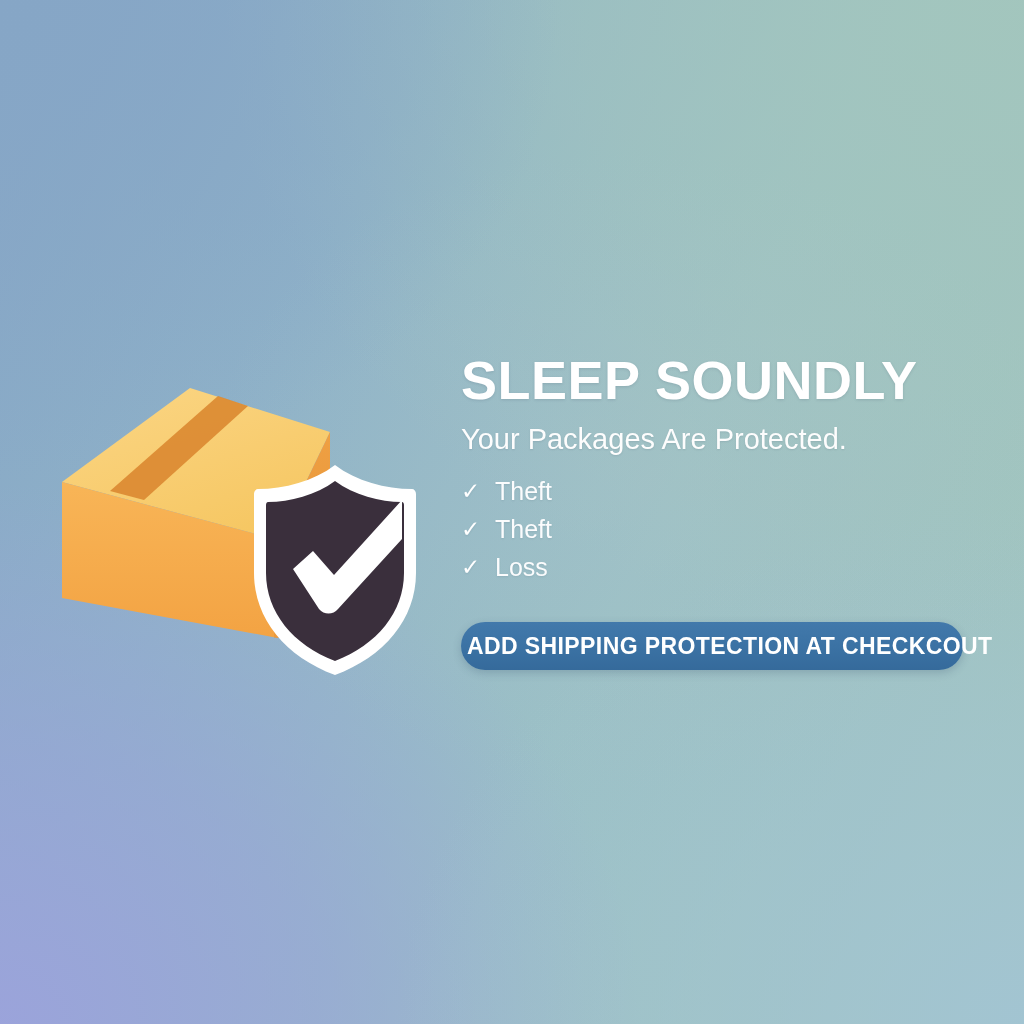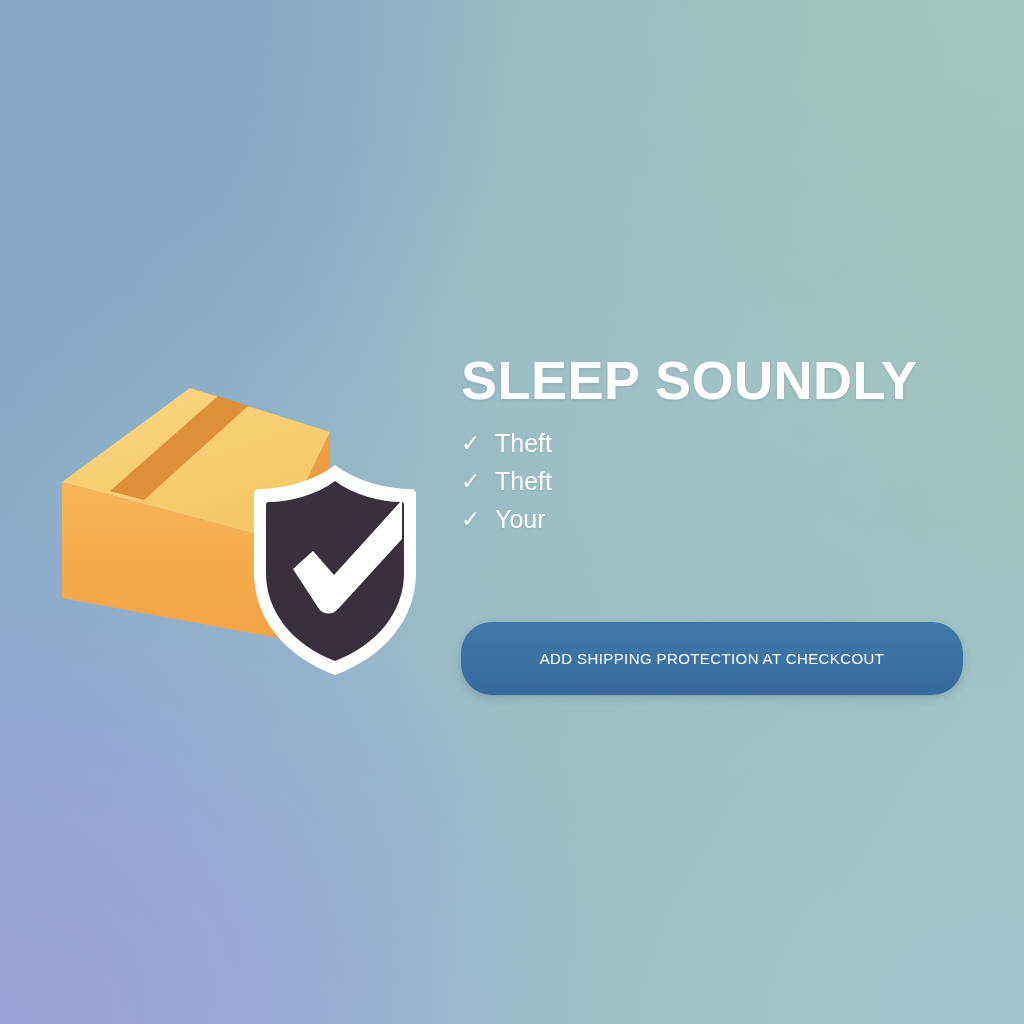--- a/index.html
+++ b/index.html
@@ -111,28 +111,28 @@
     line-height: 23px;
     color: #FFFFFF;
     flex: 0 0 34px;
   }
   #cta {
     display: block;
     position: absolute;
     left: 0px;
     top: 270px;
     width: 502px;
-    height: 73px;
+    height: 48px;
     border: none;
     border-radius: 31px;
     background: linear-gradient(180deg, #4279AB 0%, #3B72A4 52%, #356A9B 100%);
     color: #FFFFFF;
     font-family: "Liberation Sans", sans-serif;
-    font-size: 15px;
-    font-weight: 400;
+    font-size: 23px;
+    font-weight: 700;
     letter-spacing: 0.4px;
     cursor: pointer;
     box-shadow: 0 3px 9px rgba(40,65,95,0.22);
     white-space: nowrap;
   }
 </style>
 </head>
 <body>
 
 <div id="banner">
@@ -202,32 +202,33 @@
                  L 150 74
                  L 86 144
                  C 81 150, 72 150, 67 144 Z" fill="#FFFFFF"></path>
       </g>
     </svg>
   </div>
 
   <div id="copy">
     <h1 id="headline">SLEEP SOUNDLY</h1>
 
+    <p id="subhead">Your Packages Are Protected.</p>
 
     <ul id="benefits">
       <li>
         <span class="tick">✓</span>
         <span>Theft</span>
       </li>
       <li>
         <span class="tick">✓</span>
         <span>Theft</span>
       </li>
       <li>
         <span class="tick">✓</span>
-        <span>Your</span>
+        <span>Loss</span>
       </li>
     </ul>
 
     <button id="cta">ADD SHIPPING PROTECTION AT CHECKCOUT</button>
   </div>
 
 </div>
 
 </body></html>

